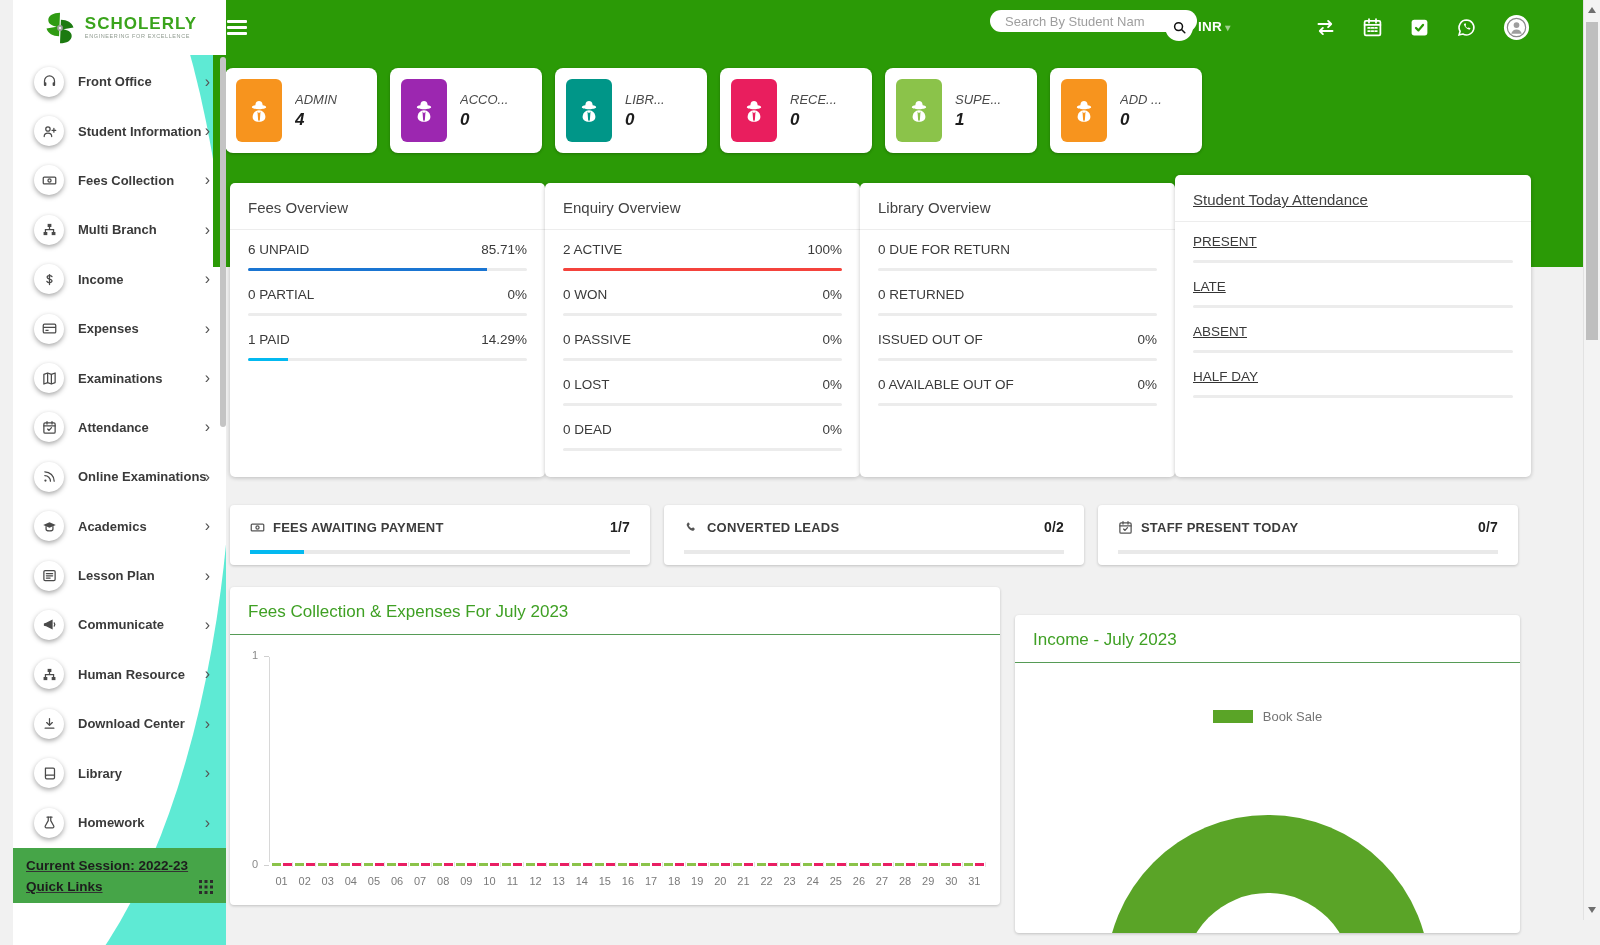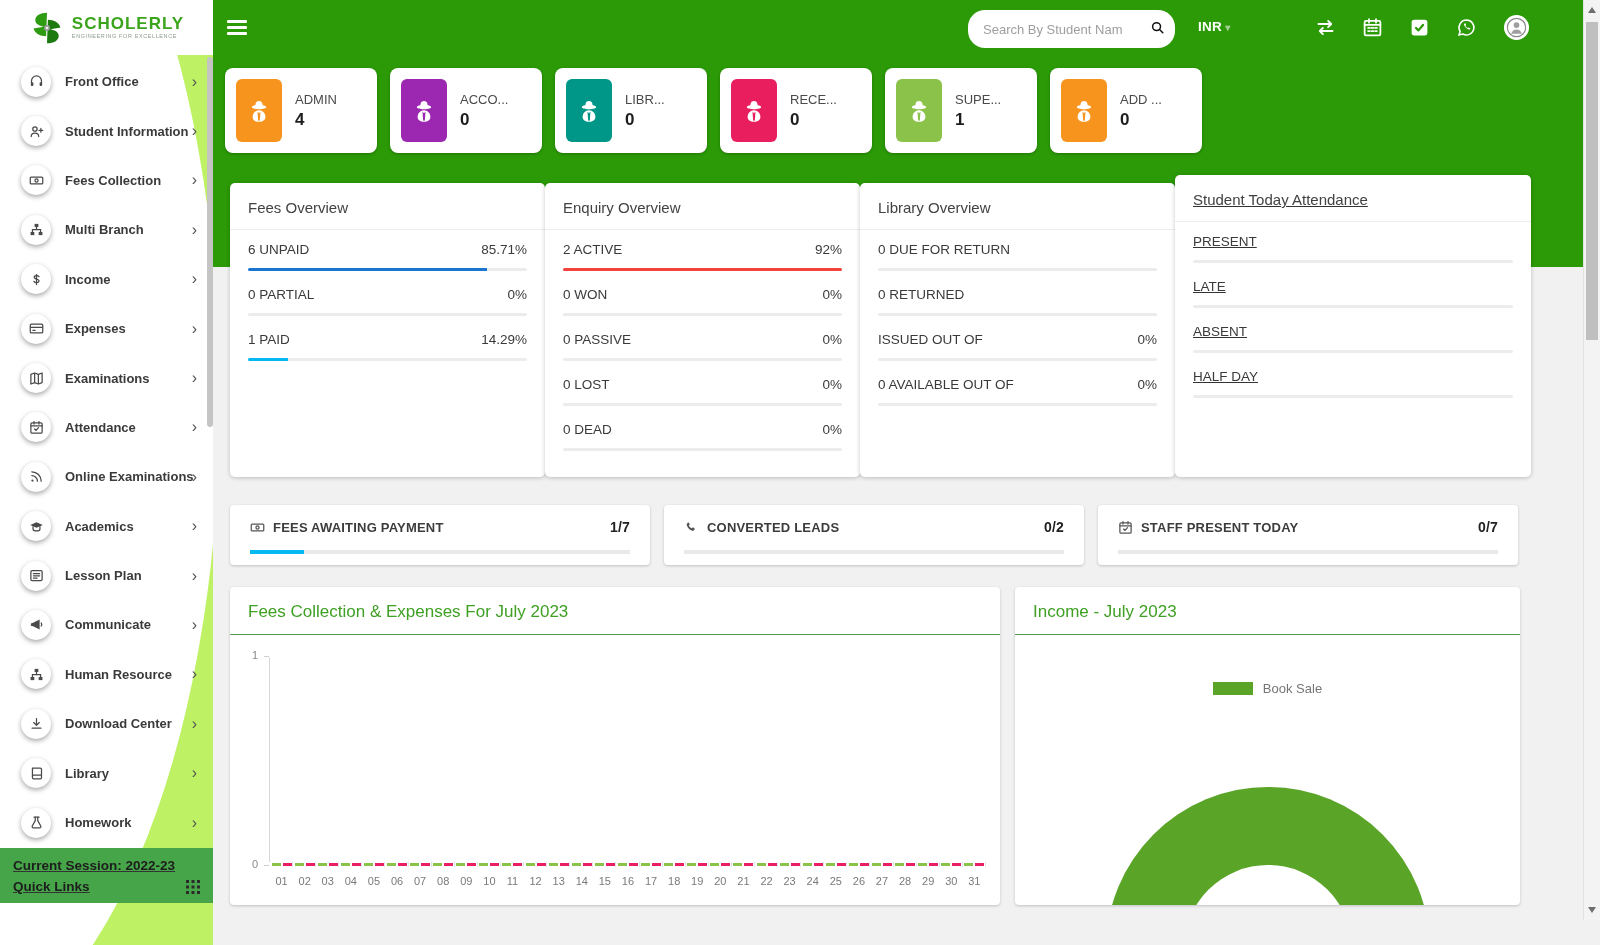--- a/index.html
+++ b/index.html
@@ -1,20 +1,20 @@
 <!DOCTYPE html>
 <html style="--primary-green: #2b9a06; --session-green: #46a548; --chart-title-green: #3fa024; --donut-green: #5aa427; --bar-green: #8bc34a; --bar-pink: #e91e63;"><head>
 <meta charset="utf-8">
 <style>
   * { margin:0; padding:0; box-sizing:border-box; }
   html,body { width:1600px; height:945px; overflow:hidden; }
   body { font-family:"Liberation Sans", sans-serif; background:#f1f1f1; position:relative; color:#333; }
 
   
-  .sidebar { position:absolute; left:0; top:0; width:213px; height:945px; background:#bef264; overflow:hidden; }
+  .sidebar { position:absolute; left:13px; top:0; width:213px; height:945px; background:#5eead4; overflow:hidden; }
   .sidebar .white-curve { position:absolute; top:-250px; left:-340px; width:560px; height:1300px; background:#ffffff; border-radius:50%; }
   .logo-bar { position:absolute; top:0; left:0; right:0; height:55px; background:#fff; display:flex; align-items:center; justify-content:center; gap:7px; z-index:3; }
   .logo-text { display:flex; flex-direction:column; line-height:1; }
   .logo-name { font-size:17px; font-weight:bold; color:#3aa41c; letter-spacing:1px; }
   .logo-tag { font-size:5.5px; color:#8f9a8f; letter-spacing:.6px; margin-top:2px; }
   .menu { position:absolute; top:57px; left:0; right:0; z-index:2; }
   .menu-item { height:49.4px; display:flex; align-items:center; padding-left:21px; position:relative; cursor:pointer; }
   .mi-circle { width:30px; height:30px; border-radius:50%; background:#fff; box-shadow:0 2px 5px rgba(0,0,0,.35); display:flex; align-items:center; justify-content:center; color:#4a4a4a; flex:0 0 30px; }
   .mi-circle svg { width:15px; height:15px; }
   .mi-label { margin-left:14px; font-size:13px; font-weight:bold; color:#3a3a3a; white-space:nowrap; }
@@ -25,36 +25,36 @@
   .quick-row { display:flex; justify-content:space-between; align-items:center; }
   .quick-row svg { width:14px; height:14px; color:#2b2b2b; }
   .side-scroll-thumb { position:absolute; right:0px; top:57px; width:6px; height:370px; background:#c4c4c4; border-radius:3px; z-index:5; }
 
   
   .main { position:absolute; left:213px; top:0; width:1370px; height:945px; }
   .navbar { position:absolute; top:0; left:0; right:0; height:55px; background:var(--primary-green,#2b9a06); z-index:2; }
   .green-band { position:absolute; top:55px; left:0; right:0; height:212px; background:var(--primary-green,#2b9a06); }
   .hamburger { position:absolute; left:14px; top:20px; width:20px; height:15px; display:flex; flex-direction:column; justify-content:space-between; cursor:pointer; }
   .hamburger i { display:block; height:3px; background:#fff; border-radius:1px; }
-  .search-wrap { position:absolute; left:755px; top:10px; width:207px; height:38px; }
+  .search-wrap { position:absolute; left:777px; top:10px; width:207px; height:22px; }
   .search-wrap input { width:100%; height:100%; border:none; outline:none; border-radius:17px; padding:0 38px 0 15px; font-size:13px; color:#666; font-family:"Liberation Sans",sans-serif; }
   .search-wrap input::placeholder { color:#9e9e9e; }
   .search-btn { position:absolute; right:4px; top:3px; width:28px; height:28px; border-radius:50%; background:#fff; display:flex; align-items:center; justify-content:center; color:#111; cursor:pointer; }
   .search-btn svg { width:15px; height:15px; }
   .currency { position:absolute; left:985px; top:19px; color:#fff; font-size:13.5px; font-weight:bold; letter-spacing:.3px; cursor:pointer; }
   .currency .caret { opacity:.55; font-size:10px; margin-left:3px; }
   .nav-icons { position:absolute; right:53px; top:0; height:55px; display:flex; align-items:center; gap:26px; }
   .nav-icons .nico { width:21px; height:21px; color:#fff; cursor:pointer; display:flex; align-items:center; justify-content:center; }
   .nav-icons svg { width:21px; height:21px; }
   .nav-icons .avatar { width:27px; height:27px; }
   .nav-icons .avatar svg { width:27px; height:27px; }
 
   
   .stat-row { position:absolute; top:68px; left:12px; display:flex; gap:13px; z-index:1; }
-  .stat-card { width:152px; height:85px; background:#fff; border-radius:8px; box-shadow:0 1px 3px rgba(0,0,0,.25); display:flex; align-items:center; padding:11px; cursor:pointer; }
+  .stat-card { width:152px; height:85px; background:#fff; border-radius:8px; box-shadow:0 1px 3px rgba(0,0,0,.25); display:flex; align-items:center; padding:11px; cursor:pointer;font-style:italic; }
   .stat-icon { width:46px; height:63px; border-radius:6px; display:flex; align-items:center; justify-content:center; flex:0 0 46px; }
   .stat-icon svg { width:26px; height:26px; }
   .stat-text { margin-left:13px; overflow:hidden; }
   .stat-label { font-size:13px; color:#4a4a4a; white-space:nowrap; }
   .stat-value { font-size:17px; font-weight:bold; color:#1d1d1d; margin-top:3px; }
 
   
   .overview-row { position:absolute; top:183px; left:17px; display:flex; align-items:flex-start; z-index:1; }
   .ocard { width:315px; height:294px; background:#fff; border-radius:5px; box-shadow:0 1px 4px rgba(0,0,0,.22); }
   .ocard.attendance { width:356px; height:302px; margin-top:-8px;text-decoration:underline; }
@@ -71,21 +71,21 @@
   .kpi-line { display:flex; align-items:center; font-size:13px; font-weight:bold; color:#3c3c3c; letter-spacing:.2px; }
   .kpi-line svg { width:15px; height:15px; margin-right:8px; color:#555; flex:0 0 15px; }
   .kpi-value { margin-left:auto; font-size:14px; font-weight:bold; color:#222; }
   .kpi-bar { position:absolute; left:20px; right:20px; bottom:11px; height:4px; background:#e9e9e9; }
   .kpi-fill { height:4px; width:0; }
 
   
   .charts-row { position:absolute; top:587px; left:17px; display:flex; gap:15px; }
   .chart-card { background:#fff; border-radius:4px; box-shadow:0 1px 3px rgba(0,0,0,.2); height:318px; position:relative; overflow:hidden; }
   .chart-card.bars { width:770px; }
-  .chart-card.donut-card { width:505px; }
+  .chart-card.donut-card { width:505px;margin-top:28px; }
   .chart-title { padding:15px 18px 12px 18px; font-size:17px; color:var(--chart-title-green,#3fa024); border-bottom:1px solid #569b56; }
   .chart-body { position:absolute; top:54px; left:0; right:0; bottom:0; }
   .y-axis-line { position:absolute; left:39px; top:16px; bottom:43px; width:1px; background:#d8d8d8; }
   .ytick-top { position:absolute; left:22px; top:8px; font-size:11px; color:#8a8a8a; }
   .ytick-bottom { position:absolute; left:22px; bottom:35px; font-size:11px; color:#8a8a8a; }
   .ytick-top::after, .ytick-bottom::after { content:""; position:absolute; left:12px; top:7px; width:5px; height:1px; background:#cfcfcf; }
   .x-cats { position:absolute; left:40px; right:14px; bottom:5px; height:38px; display:flex; }
   .cat { flex:1; text-align:center; position:relative; }
   .cat::after { content:""; position:absolute; right:0; top:0; width:1px; height:5px; background:#e4e4e4; }
   .dash-pair { display:flex; justify-content:center; gap:2px; height:3px; margin-top:1px; }
@@ -554,21 +554,21 @@
             </div>
         </div>
         </div>
     </div>
     <div class="ocard">
       <div class="ocard-title">Enquiry Overview</div>
       <div class="orows">
           <div class="orow">
           <div class="orow-line">
               <span>2 ACTIVE</span>
-              <span>92%</span>
+              <span>100%</span>
             </div>
           <div class="orow-bar">
               <div class="orow-fill" style="background: rgb(244, 67, 60); width: 100%;"></div>
             </div>
         </div>
           <div class="orow">
           <div class="orow-line">
               <span>0 WON</span>
               <span>0%</span>
             </div>

